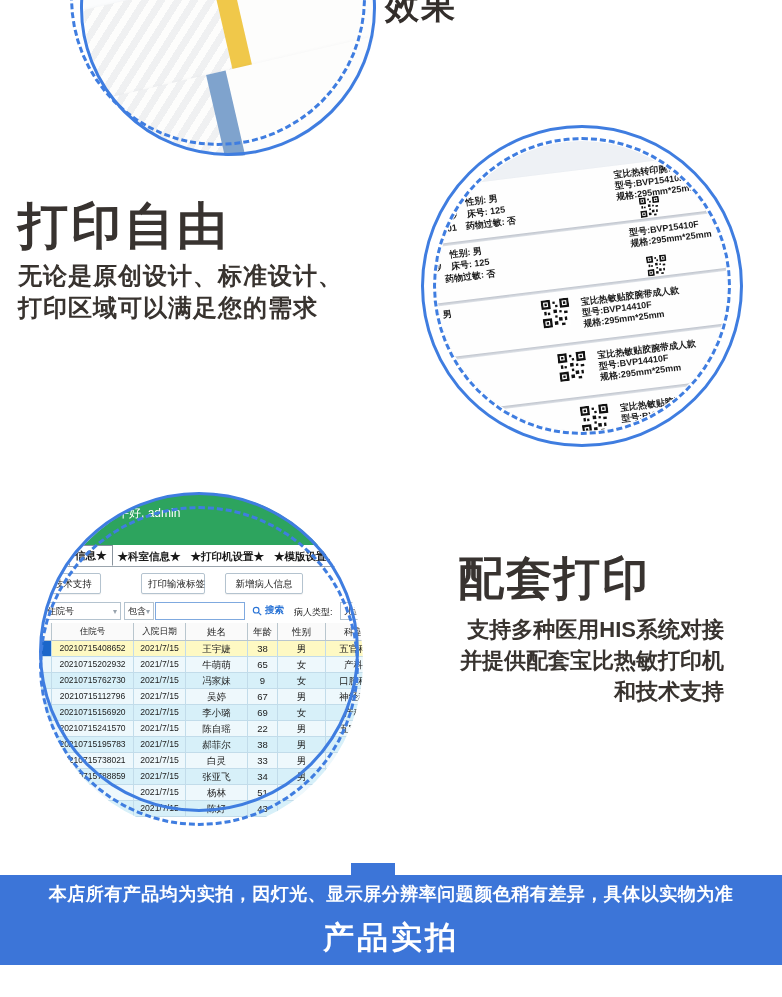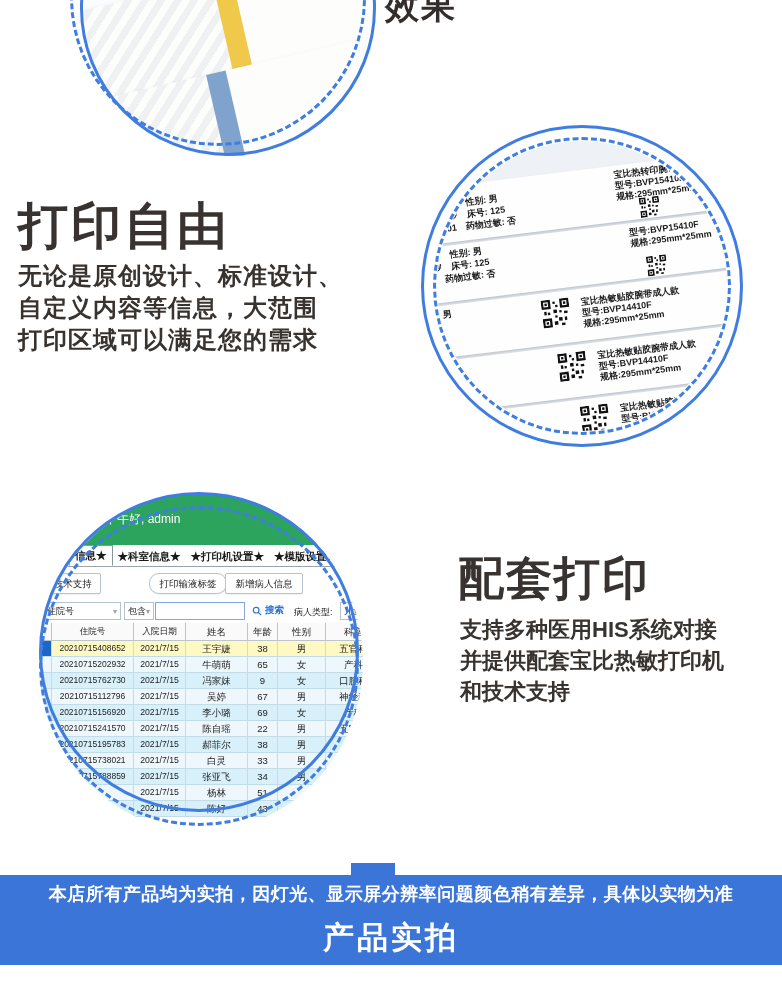--- a/index.html
+++ b/index.html
@@ -47,21 +47,21 @@
 
   
   #c3-content { left:39px; top:493px; width:324px; height:338px; background:#ffffff; }
   #c3-solid { left:39px; top:492px; width:320px; height:320px; }
   #c3-dash  { left:39px; top:506px; width:320px; height:320px; }
 
   
   #sw { position:absolute; left:2px; top:0px; width:344px; }
   #sw-header { height:52px; background:#2da45e; color:#fff; padding:6px 0 0 60px; }
   #sw-title { font-size:16px; letter-spacing:1px; }
-  #sw-greet { font-size:12px; margin-top:12px; margin-left:4px; }
+  #sw-greet { font-size:12px; margin-top:6px; margin-left:4px; }
   #sw-tabs { display:flex; align-items:flex-end; height:22px; padding-left:28px;
              border-bottom:1px solid #9aa4ad; background:#fff; }
   .swtab { font-size:10.5px; font-weight:700; color:#1a1a1a; padding:3px 5px 2px;
            white-space:nowrap; }
   .swtab.active { border:1px solid #8a949e; border-bottom:1px solid #fff; background:#fff; }
   #sw-btnrow { position:relative; height:34px; background:#fff; }
   .swbtn { position:absolute; top:6px; height:21px; background:#fff; border:1px solid #b4c3cf;
            border-radius:2px; font-size:9.5px; color:#222; text-align:center; line-height:19px;
            box-shadow:0 1px 1px rgba(0,0,0,.06); white-space:nowrap; padding:0 6px; }
   #sw-filter { position:relative; height:22px; background:#fff; font-size:9px; color:#222; }
@@ -89,21 +89,21 @@
   .trow.even > div { background:#eef8fc; }
   .trow.selected > div { background:#fef9c3; }
   .trow.selected > .col-sel { background:#1b66c9; }
 
   
   #top-fragment { left:385px; top:-16px; font-size:34px; font-weight:900; color:#332e2b; letter-spacing:2px; }
   .h-big { font-weight:900; color:#383330; }
   #h-freedom { left:18px; top:193px; font-size:50px; letter-spacing:3px; }
   #p-freedom { left:18px; top:260px; font-size:24px; font-weight:700; line-height:32px; letter-spacing:1px; }
   #h-companion { left:458px; top:548px; font-size:46px; letter-spacing:2px; }
-  #p-companion { left:460px; top:614px; font-size:22px; font-weight:700; line-height:31px; }
+  #p-companion { left:460px; top:614px; font-size:22px; font-weight:700; line-height:31px;text-align:right; }
 
   
   #banner-notch { left:351px; top:863px; width:44px; height:14px; background:#3c75d8; }
   #banner { left:0; top:875px; width:782px; height:90px; background:#3c75d8; color:#fff; text-align:center; }
   #banner-title { font-size:31px; font-weight:900; letter-spacing:3px; padding-top:11px; }
   #banner-sub { font-size:18px; font-weight:700; margin-top:7px; letter-spacing:0.5px; }
 
   .qr svg { width:100%; height:100%; display:block; }
   #search-icon svg { width:10px; height:10px; display:block; }
 </style>
@@ -122,21 +122,20 @@
     <div class="stripe" style="left:148px; background:#7fa3cd;"></div>
   </div>
 </div>
 <div class="ring dash" id="c1-dash"></div>
 <div class="ring solid" id="c1-solid"></div>
 
 <div class="abs h-big" id="h-freedom">打印自由</div>
 <div class="abs" id="p-freedom">
 
 <div>无论是原创设计、标准设计、</div>
-    <div>自定义内容等信息，大范围</div>
     <div>打印区域可以满足您的需求</div>
   </div>
 
 <div class="circle-content" id="c2-content">
   <div id="band-stack">
 
       <div class="band qr-right" style="margin-left: 36px;">
         <div class="info">
           <div class="i0">XXXXX医院</div>
           <div>年龄: 36岁　性别: 男</div>
@@ -359,21 +358,21 @@
     </div>
     <div id="sw-tabs">
 
     <div class="swtab active">信息★</div>
         <div class="swtab">★科室信息★</div>
         <div class="swtab">★打印机设置★</div>
         <div class="swtab">★模版设置★</div>
       </div>
     <div id="sw-btnrow">
       <div class="swbtn" style="left:-6px; width:66px;">和技术支持</div>
-      <div class="swbtn" style="left:108px; width:78px;border-radius:10px;">打印输液标签</div>
+      <div class="swbtn" style="left:100px; width:64px;">打印输液标签</div>
       <div class="swbtn" style="left:184px; width:78px;">新增病人信息</div>
     </div>
     <div id="sw-filter">
       <div class="combo" style="left:2px; width:78px;">
         <span>住院号</span>
         <span class="arrow">▾</span>
       </div>
       <div class="combo" style="left:83px; width:30px;">
         <span>包含</span>
         <span class="arrow">▾</span>

